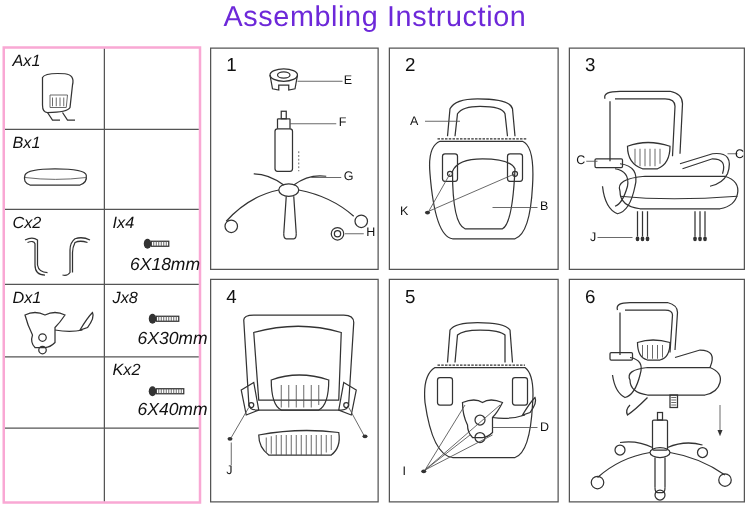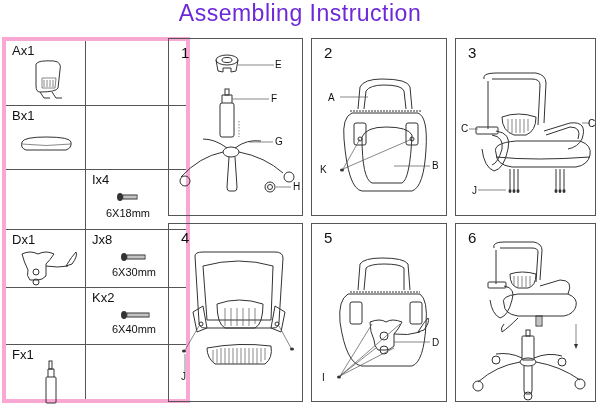--- a/index.html
+++ b/index.html
@@ -4,28 +4,29 @@
 <style>
   * { box-sizing: border-box; margin: 0; padding: 0; }
   html, body { width: 600px; height: 404px; background: #ffffff; overflow: hidden; }
   body { position: relative; font-family: "Liberation Sans", sans-serif; color: #111; }
   .title {
     position: absolute; left: 0; top: 0; width: 600px; text-align: center;
     font-size: 23px; letter-spacing: 0.5px; line-height: 26px; color: #6d28d9;
     font-family: "Liberation Sans", sans-serif;
   }
   .parts {
-    position: absolute; left: 2px; top: 37px; width: 188px; height: 366px;
-    border: 4px solid #f9a8d4;
+    position: absolute; left: 2px; top: 37px; width: 159px; height: 366px;
+    border: 2px solid #f9a8d4;
+    font-style: italic;
   }
   .vdiv { position: absolute; left: 79px; top: 0; width: 1px; height: 100%; background: #555; }
   .hdiv { position: absolute; left: 0; width: 100%; height: 1px; background: #555; }
   .cell { position: absolute; width: 79px; }
   .cell .lbl { position: absolute; left: 6px; top: 3px; font-size: 13px; line-height: 14px; }
-  .cell .spec { position: absolute; font-size: 11px; line-height: 10px; }
+  .cell .spec { position: absolute; font-size: 14px; line-height: 10px; }
   .cell svg { position: absolute; }
   .panel { position: absolute; border: 1px solid #555; }
   .panel .num { position: absolute; left: 12px; top: 6px; font-size: 15px; line-height: 16px; }
   .panel svg { position: absolute; left: 0; top: 0; }
   .callout { position: absolute; font-size: 10px; line-height: 10px; }
   svg .s { fill: none; stroke: #333; stroke-width: 1; }
   svg .t { fill: none; stroke: #555; stroke-width: 0.7; }
   svg .f { fill: #333; stroke: none; }
 </style>
 </head>
@@ -52,20 +53,27 @@
   </div>
 
   <div class="cell" style="left:0;top:65px;height:63px">
     <span class="lbl">Bx1</span>
     <svg width="60" height="24" style="left:10px;top:28px" viewBox="0 0 60 24">
       <path class="s" d="M6 8 Q8 3 30 3 Q54 3 55 8 Q56 14 50 16 L10 16 Q4 14 6 8 Z"></path>
       <path class="t" d="M6 10 Q30 13 55 10"></path>
     </svg>
   </div>
 
+  <div class="cell" style="left:0;top:129px;height:59px">
+    <span class="lbl">Cx2</span>
+    <svg width="60" height="36" style="left:12px;top:20px" viewBox="0 0 60 36">
+      <path class="s" d="M4 4 Q10 1 14 4 L14 24 Q15 30 22 30 M6 6 Q11 4 12 7 L12 24 Q12 32 20 32"></path>
+      <path class="s" d="M56 4 Q50 1 44 3 Q40 6 40 12 L40 30 Q38 33 34 32 M54 6 Q48 4 44 6 Q42 10 42 14 L42 30"></path>
+    </svg>
+  </div>
   <div class="cell" style="left:80px;top:129px;height:59px">
     <span class="lbl">Ix4</span>
     <svg width="24" height="10" style="left:30px;top:22px" viewBox="0 0 24 10">
       <ellipse class="f" cx="4" cy="5" rx="3" ry="4"></ellipse>
       <rect class="s" x="7" y="3" width="14" height="4"></rect>
       <path class="t" d="M9 3 V7 M11 3 V7 M13 3 V7 M15 3 V7 M17 3 V7 M19 3 V7"></path>
     </svg>
     <span class="spec" style="left:20px;top:38px">6X18mm</span>
   </div>
 
@@ -92,29 +100,20 @@
   <div class="cell" style="left:80px;top:247px;height:56px">
     <span class="lbl">Kx2</span>
     <svg width="32" height="10" style="left:34px;top:22px" viewBox="0 0 32 10">
       <ellipse class="f" cx="4" cy="5" rx="3" ry="4"></ellipse>
       <rect class="s" x="7" y="3" width="22" height="4"></rect>
       <path class="t" d="M9 3 V7 M11 3 V7 M13 3 V7 M15 3 V7 M17 3 V7 M19 3 V7 M21 3 V7 M23 3 V7 M25 3 V7 M27 3 V7"></path>
     </svg>
     <span class="spec" style="left:26px;top:36px">6X40mm</span>
   </div>
 
-  <div class="cell" style="left:0;top:304px;height:62px">
-    <span class="lbl">Fx1</span>
-    <svg width="14" height="46" style="left:38px;top:14px" viewBox="0 0 14 46">
-      <rect class="s" x="5" y="2" width="3" height="8"></rect>
-      <path class="s" d="M4 10 L4 18 M10 10 L10 18"></path>
-      <rect class="s" x="2" y="18" width="10" height="26" rx="1"></rect>
-      <path class="s" d="M4 10 L10 10"></path>
-    </svg>
-  </div>
 </div>
 
 <div class="panel" style="left:168px;top:38px;width:135px;height:178px">
   <span class="num">1</span>
   <svg width="135" height="178" viewBox="0 0 135 178">
 
     <ellipse class="s" cx="58" cy="21" rx="11" ry="5"></ellipse>
     <ellipse class="s" cx="58" cy="21" rx="5" ry="2.5"></ellipse>
     <path class="s" d="M47 21 L49 32 L54 33 L54 29 L62 29 L62 33 L67 32 L69 21"></path>
     <path class="t" d="M69 26 L105 26"></path>

